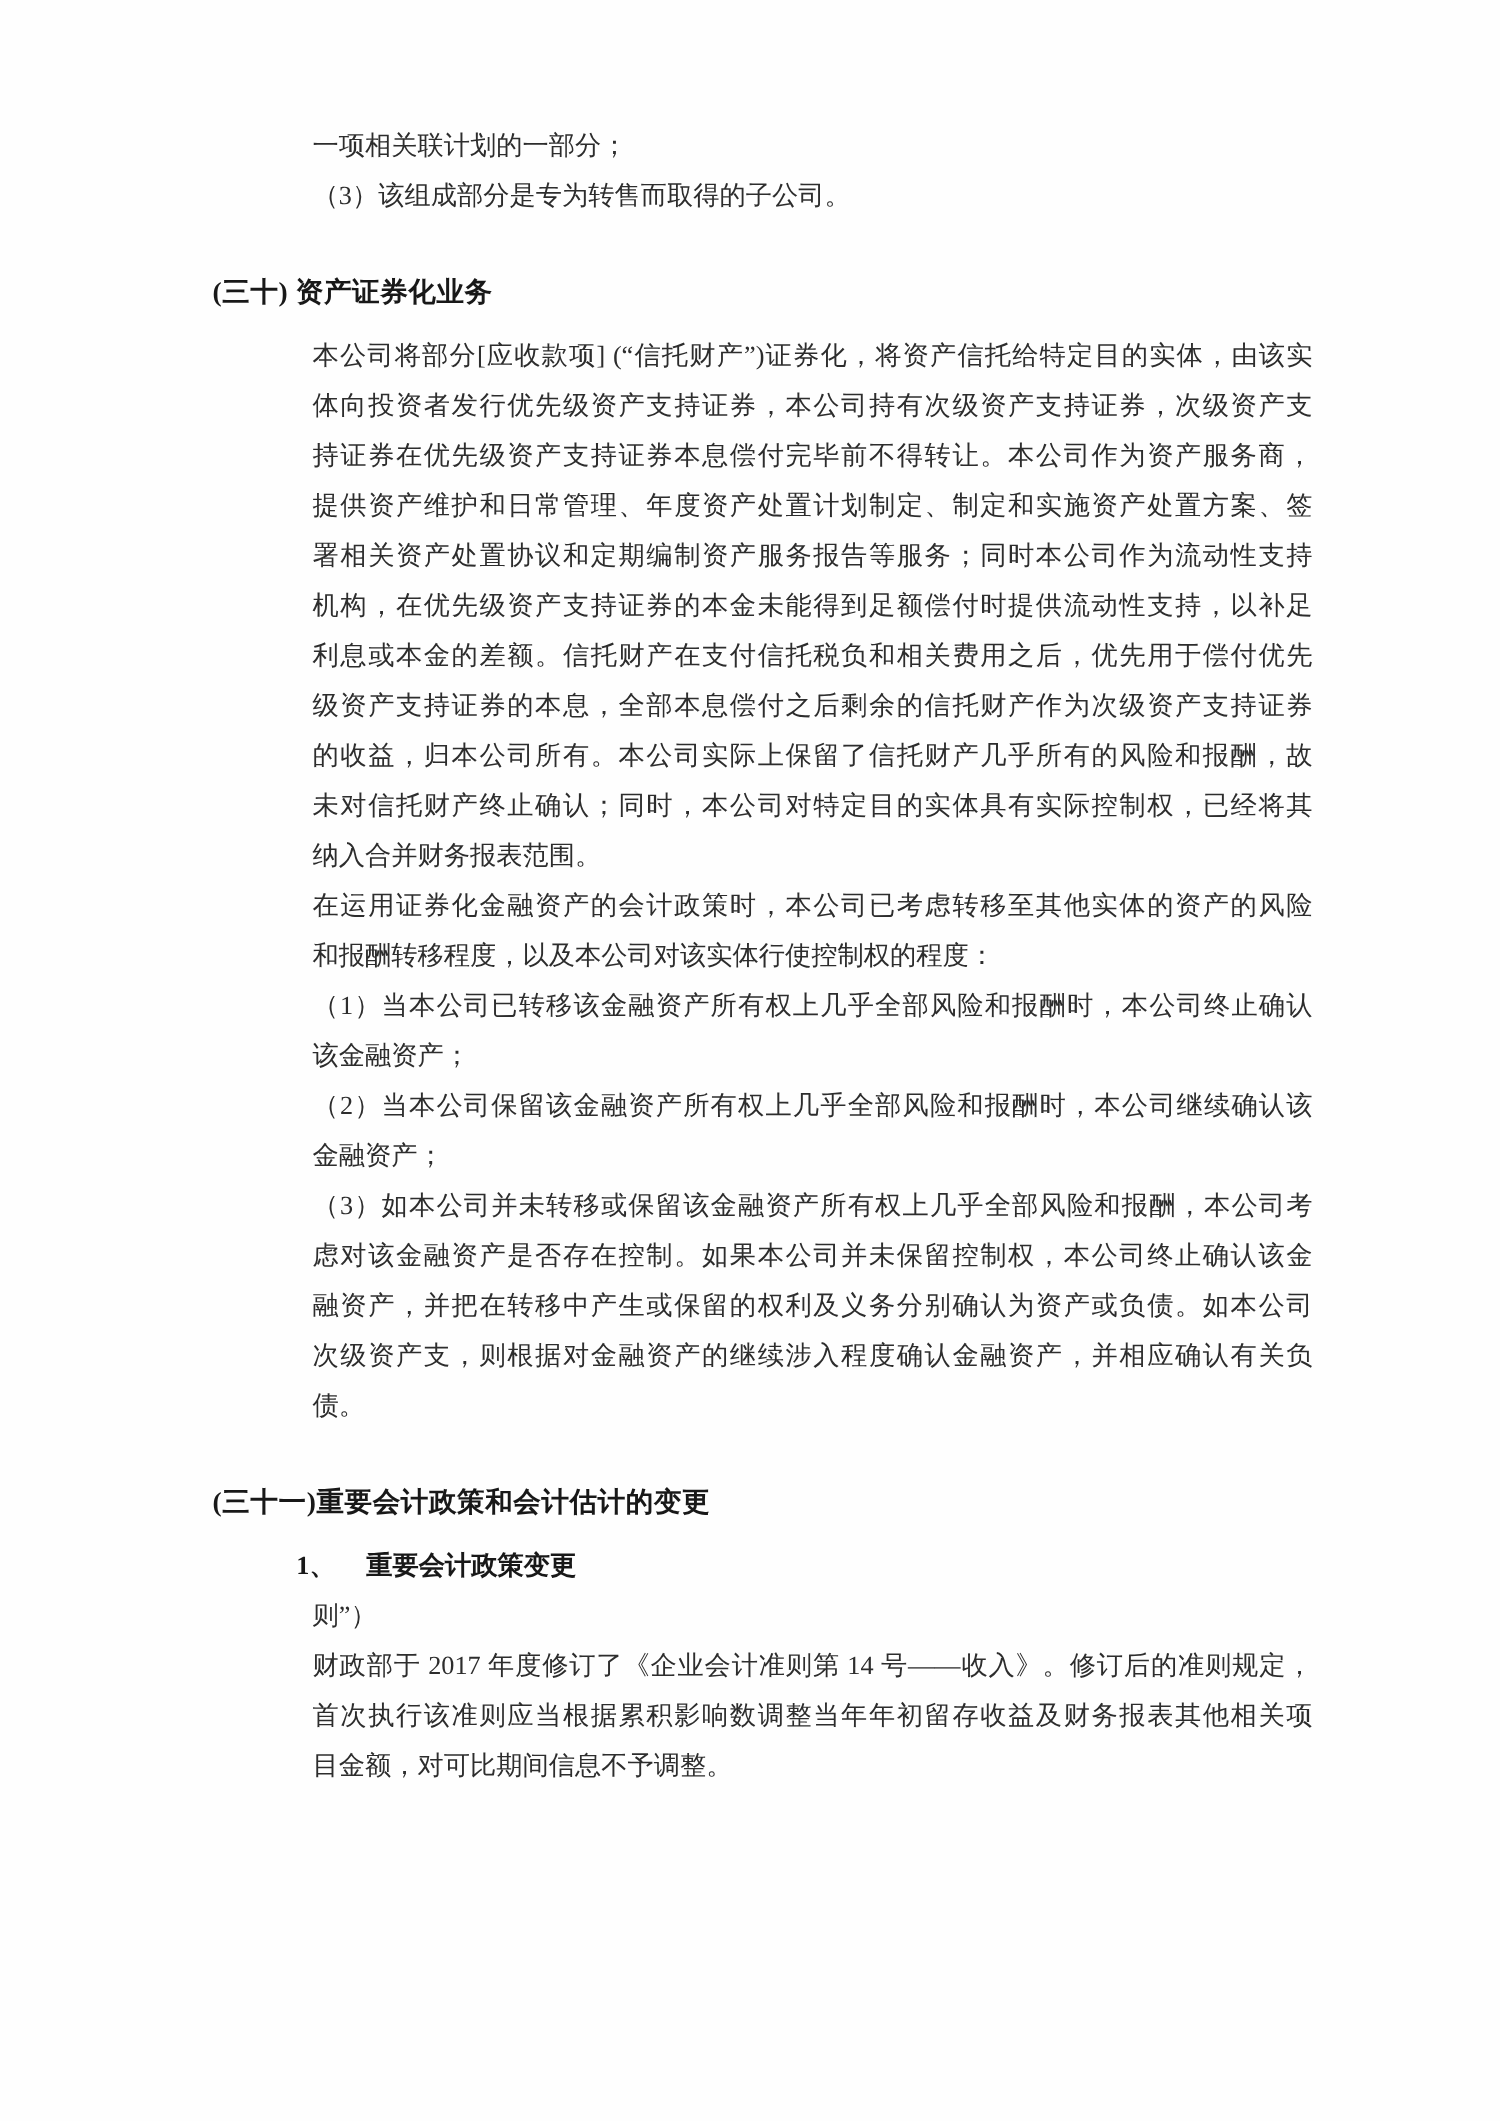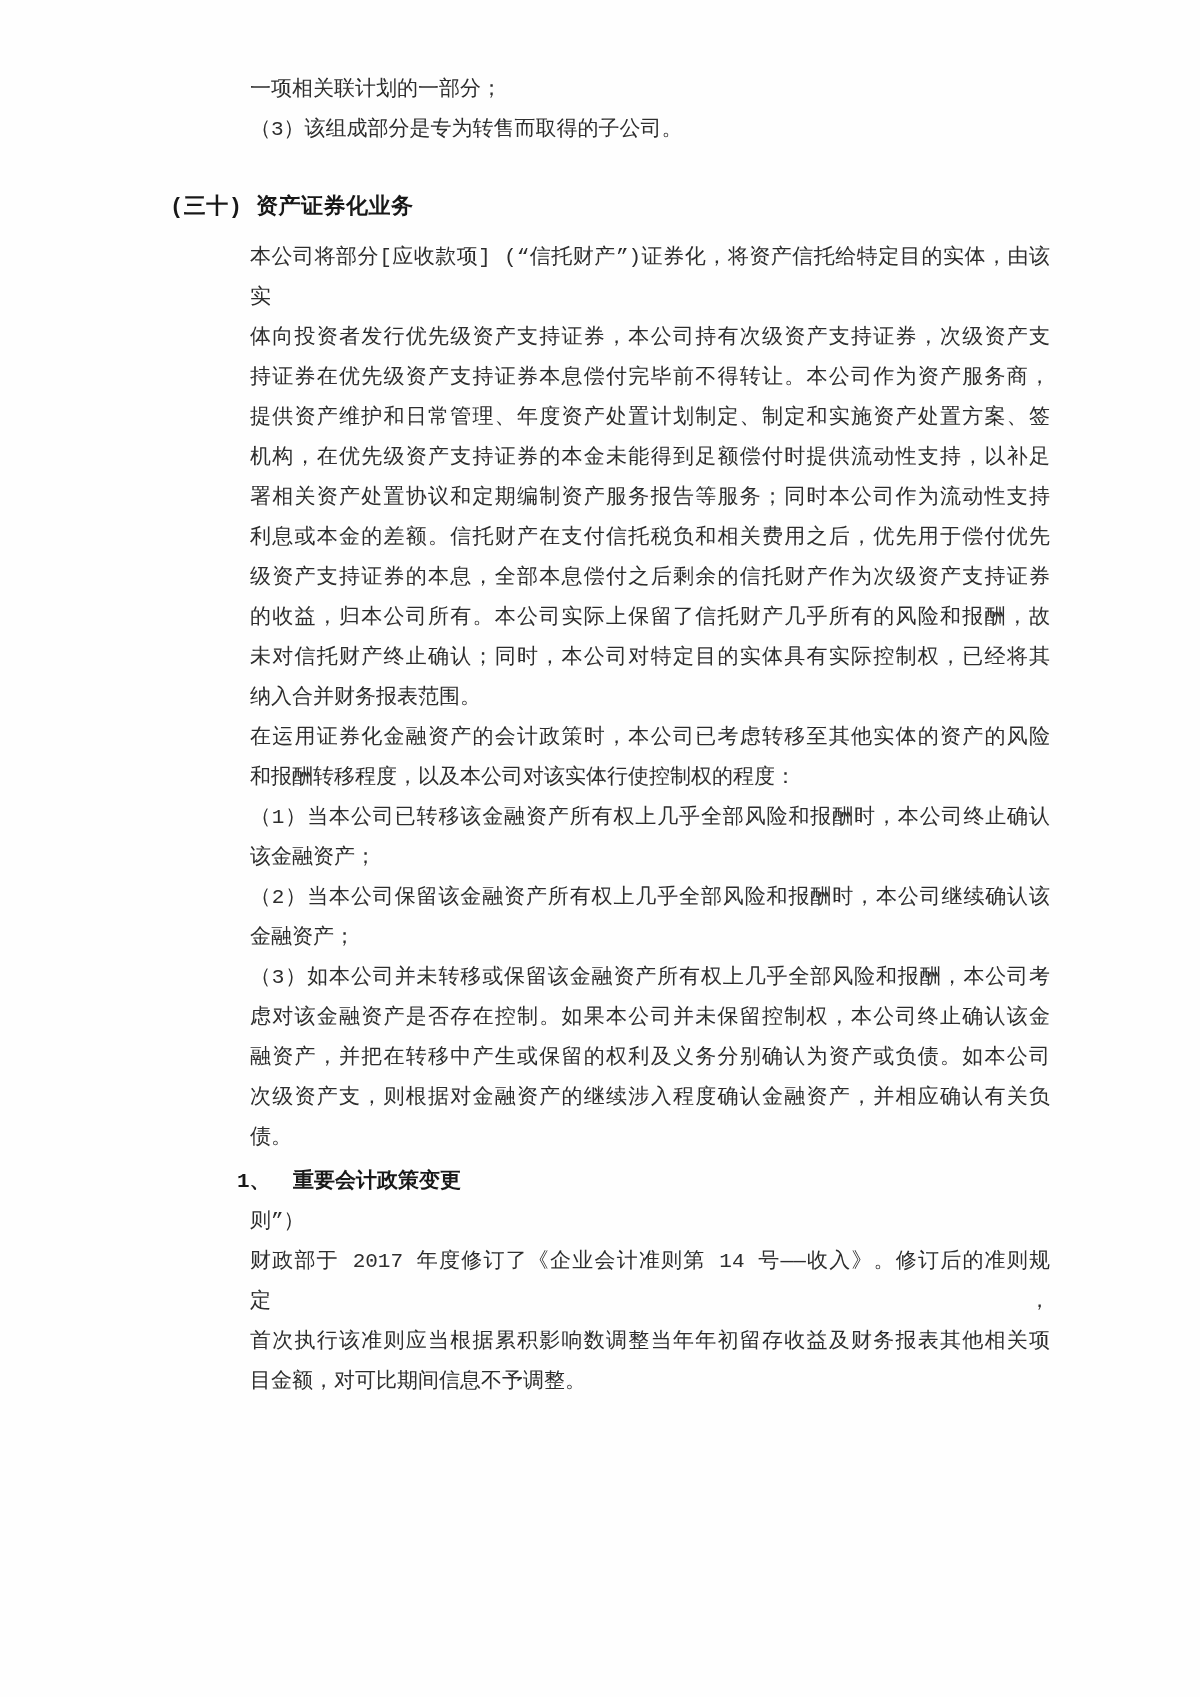--- a/index.html
+++ b/index.html
@@ -6,22 +6,21 @@
   .page{
     position:relative;
     width:1200px;
     height:1697px;
     background:#fefefe;
     overflow:hidden;
     font-family:"Liberation Serif","DejaVu Serif",serif;
     color:#2d2d2d;
   }
   .doc{
-    padding:70px 150px 0 170px;
-    font-family:Liberation Mono, monospace;
+    padding:96px 150px 0 170px;
   }
   .paragraph{
     margin:0 0 0 80px;
     width:800px;
   }
   .pline{
     font-size:21px;
     line-height:40px;
     text-align:justify;
     text-justify:inter-ideograph;
@@ -66,22 +65,22 @@
       </div>
       <div class="paragraph">
         <div class="pline last">（3）该组成部分是专为转售而取得的子公司。</div>
       </div>
       <div class="h1">(三十) 资产证券化业务</div>
       <div class="paragraph">
         <div class="pline">本公司将部分[应收款项] (“信托财产”)证券化，将资产信托给特定目的实体，由该实</div>
         <div class="pline">体向投资者发行优先级资产支持证券，本公司持有次级资产支持证券，次级资产支</div>
         <div class="pline">持证券在优先级资产支持证券本息偿付完毕前不得转让。本公司作为资产服务商，</div>
         <div class="pline">提供资产维护和日常管理、年度资产处置计划制定、制定和实施资产处置方案、签</div>
+        <div class="pline">署相关资产处置协议和定期编制资产服务报告等服务；同时本公司作为流动性支持</div>
         <div class="pline">机构，在优先级资产支持证券的本金未能得到足额偿付时提供流动性支持，以补足</div>
-        <div class="pline">署相关资产处置协议和定期编制资产服务报告等服务；同时本公司作为流动性支持</div>
         <div class="pline">利息或本金的差额。信托财产在支付信托税负和相关费用之后，优先用于偿付优先</div>
         <div class="pline">级资产支持证券的本息，全部本息偿付之后剩余的信托财产作为次级资产支持证券</div>
         <div class="pline">的收益，归本公司所有。本公司实际上保留了信托财产几乎所有的风险和报酬，故</div>
         <div class="pline">未对信托财产终止确认；同时，本公司对特定目的实体具有实际控制权，已经将其</div>
         <div class="pline last">纳入合并财务报表范围。</div>
       </div>
       <div class="paragraph">
         <div class="pline">在运用证券化金融资产的会计政策时，本公司已考虑转移至其他实体的资产的风险</div>
         <div class="pline last">和报酬转移程度，以及本公司对该实体行使控制权的程度：</div>
       </div>
@@ -93,20 +92,21 @@
         <div class="pline">（2）当本公司保留该金融资产所有权上几乎全部风险和报酬时，本公司继续确认该</div>
         <div class="pline last">金融资产；</div>
       </div>
       <div class="paragraph">
         <div class="pline">（3）如本公司并未转移或保留该金融资产所有权上几乎全部风险和报酬，本公司考</div>
         <div class="pline">虑对该金融资产是否存在控制。如果本公司并未保留控制权，本公司终止确认该金</div>
         <div class="pline">融资产，并把在转移中产生或保留的权利及义务分别确认为资产或负债。如本公司</div>
         <div class="pline">次级资产支，则根据对金融资产的继续涉入程度确认金融资产，并相应确认有关负</div>
         <div class="pline last">债。</div>
       </div>
+      <div class="h1">(三十一)重要会计政策和会计估计的变更</div>
       <div class="h2"><span class="num">1、</span><span>重要会计政策变更</span></div>
       <div class="paragraph">
         <div class="pline last">则”）</div>
       </div>
       <div class="paragraph">
         <div class="pline">财政部于 2017 年度修订了《企业会计准则第 14 号——收入》。修订后的准则规定，</div>
         <div class="pline">首次执行该准则应当根据累积影响数调整当年年初留存收益及财务报表其他相关项</div>
         <div class="pline last">目金额，对可比期间信息不予调整。</div>
       </div>
     </div>

